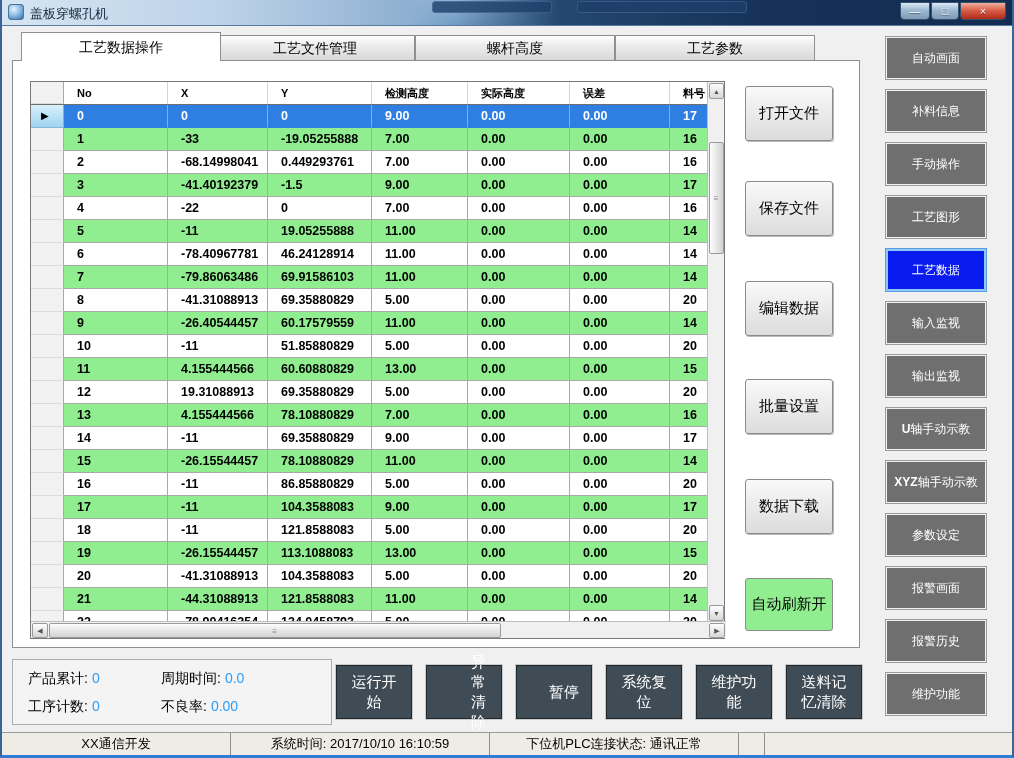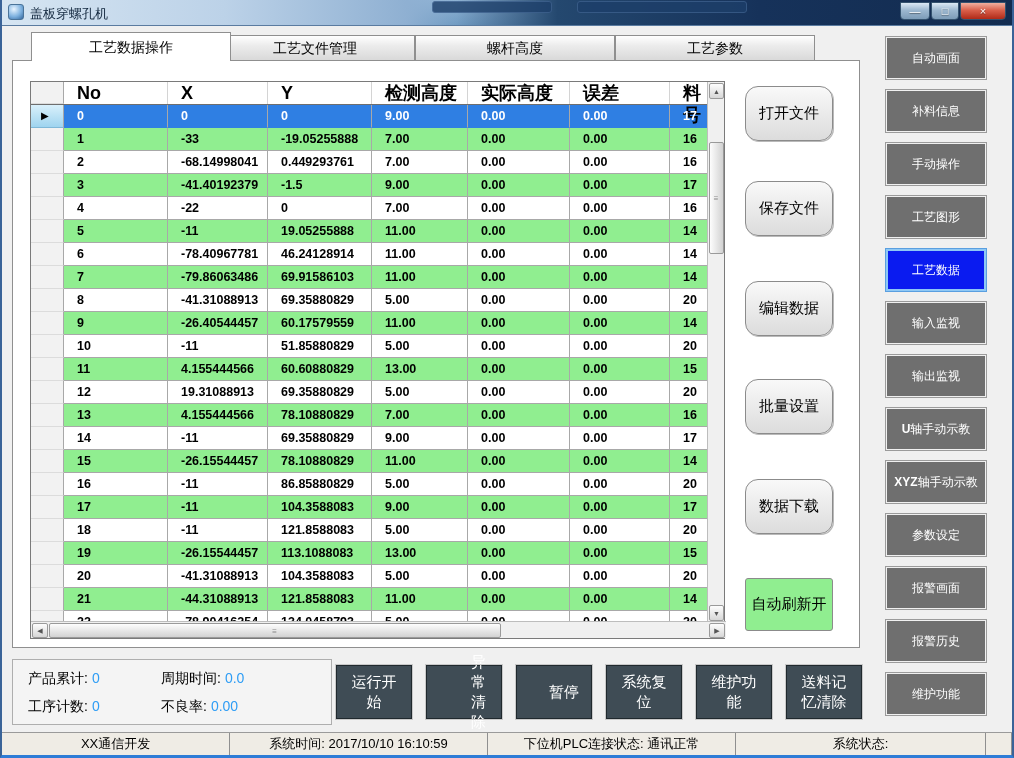--- a/index.html
+++ b/index.html
@@ -25,21 +25,21 @@
   
   .tabpage { position:absolute; left:10px; top:60px; width:848px; height:588px; background:#fff; border:1px solid #8f8f8f; }
   .tab { position:absolute; text-align:center; font-size:14px; color:#000; cursor:default; }
   .tab.active { top:32px; height:29px; background:#fff; border:1px solid #8f8f8f; border-bottom:none; z-index:3; line-height:28px; }
   .tab.inactive { top:35px; height:26px; background:linear-gradient(#ffffff,#ececec 40%,#d9d9d9); border:1px solid #8f8f8f; line-height:24px; z-index:1; }
 
   
   .grid { position:absolute; left:17px; top:20px; width:695px; height:558px; border:1px solid #7a7a7a; background:#fff; }
   .grid-main { position:absolute; left:0; top:0; width:677px; height:540px; overflow:hidden; }
   .thead { display:flex; height:23px; background:#fff; border-bottom:1px solid #6e6e6e; }
-  .th { font-size:18px; font-weight:700; color:#000; line-height:22px; padding-left:13px; border-right:1px solid #d4d4d4; }
+  .th { font-size:11px; font-weight:700; color:#000; line-height:22px; padding-left:13px; border-right:1px solid #d4d4d4; }
   .trow { display:flex; height:23px; }
   .trow.partial { height:12px; overflow:hidden; }
   .td { font-size:12.5px; font-weight:700; color:#000; line-height:22px; padding-left:13px;
         border-right:1px solid #a8a8a8; border-bottom:1px solid #a8a8a8; overflow:hidden; white-space:nowrap; }
   .rh { width:33px; background:#f2f2f2; border-right:1px solid #a8a8a8; border-bottom:1px solid #dcdcdc; position:relative; }
   .trow.selected .rh { background:linear-gradient(#d9f0fb,#9fd4ef); border-bottom:1px solid #7fb8d8; }
   .arrow { position:absolute; left:10px; top:5px; font-size:10px; color:#000; }
   .c0 { width:104px; } .c1 { width:100px; } .c2 { width:104px; } .c3 { width:96px; }
   .c4 { width:102px; } .c5 { width:100px; } .c6 { width:38px; border-right:none; }
   .trow.white  { background:#fff; }
@@ -54,21 +54,21 @@
           color:#555; font-size:7px; text-align:center; }
   .vscroll .sbtn { width:15px; height:16px; left:1px; line-height:15px; }
   .hscroll .sbtn { height:15px; width:16px; top:1px; line-height:14px; }
   .thumb { position:absolute; background:linear-gradient(90deg,#fdfdfd,#d2d2d2); border:1px solid #9a9a9a; border-radius:2px; }
   .vthumb { left:1px; width:15px; top:60px; height:112px; }
   .hthumb { top:1px; height:15px; left:18px; width:452px; background:linear-gradient(#fdfdfd,#d2d2d2); }
   .grip { position:absolute; left:50%; top:50%; transform:translate(-50%,-50%); color:#8a8a8a; font-size:8px; letter-spacing:1px; }
 
   
   .filebtn { position:absolute; left:732px; width:88px; height:55px; background:linear-gradient(#f9f9f9,#dcdcdc);
-    border:1px solid #8b8b8b; border-radius:13px; box-shadow:1px 1px 0 #b9b9b9; font-size:15px; color:#000;
+    border:1px solid #8b8b8b; border-radius:3px; box-shadow:1px 1px 0 #b9b9b9; font-size:15px; color:#000;
     display:flex; align-items:center; justify-content:center; }
   .refreshbtn { position:absolute; left:732px; top:517px; width:88px; height:53px; background:#90ee90;
     border:1px solid #8b8b8b; border-radius:3px; font-size:15px; color:#000; display:flex; align-items:center; justify-content:center; }
 
   
   .navbtn { position:absolute; left:884px; width:100px; height:42px; background:#6f6f6f; color:#fff;
     border:1px solid #f0f0f0; outline:1px solid #9b9b9b; font-size:12px; line-height:1.2;
     display:flex; align-items:center; justify-content:center; text-align:center; word-break:break-all; padding:0 5px; }
   .navbtn.active { background:#0a1bf0; border:2px solid #8ec8f5; outline:1px solid #5a9fe0; }
   .navbtn b { font-weight:700; }
@@ -98,21 +98,21 @@
     <div class="app-icon"></div>
     <div class="title-text">盖板穿螺孔机</div>
     <div class="winbtns">
       <div class="winbtn min">—</div>
       <div class="winbtn max">□</div>
       <div class="winbtn close">×</div>
     </div>
   </div>
 
   <div id="tabs">
-      <div class="tab active" style="left: 29px; width: 200px;">工艺数据操作</div>
+      <div class="tab active" style="left: 19px; width: 200px;">工艺数据操作</div>
       <div class="tab inactive" style="left: 213px; width: 200px;">工艺文件管理</div>
       <div class="tab inactive" style="left: 413px; width: 200px;">螺杆高度</div>
       <div class="tab inactive" style="left: 613px; width: 200px;">工艺参数</div>
     </div>
 
   <div class="tabpage">
 
     <div class="grid">
       <div class="grid-main">
         <div class="thead" id="thead">
@@ -415,16 +415,15 @@
       <div class="actbtn" style="left: 514px; padding-left: 32px;">暂停</div>
       <div class="actbtn" style="left: 604px;">系统复位</div>
       <div class="actbtn" style="left: 694px;">维护功能</div>
       <div class="actbtn" style="left: 784px;">送料记忆清除</div>
     </div>
 
   <div class="statusbar" id="statusbar">
       <div class="statusseg" style="width: 229px;">XX通信开发</div>
       <div class="statusseg" style="width: 259px;">系统时间: 2017/10/10 16:10:59</div>
       <div class="statusseg" style="width: 249px;">下位机PLC连接状态: 通讯正常</div>
-      <div class="statusseg" style="width: 251px;">系统状态:</div>
       <div class="statusseg" style="width: 26px;"></div>
     </div>
 </div>
 
 </body></html>

